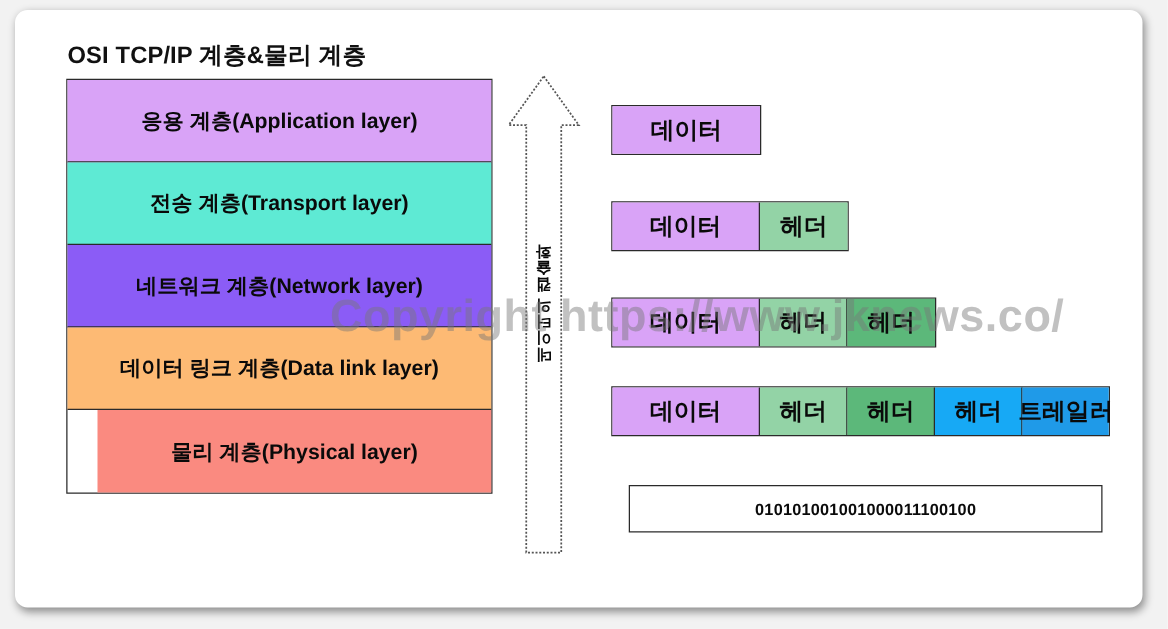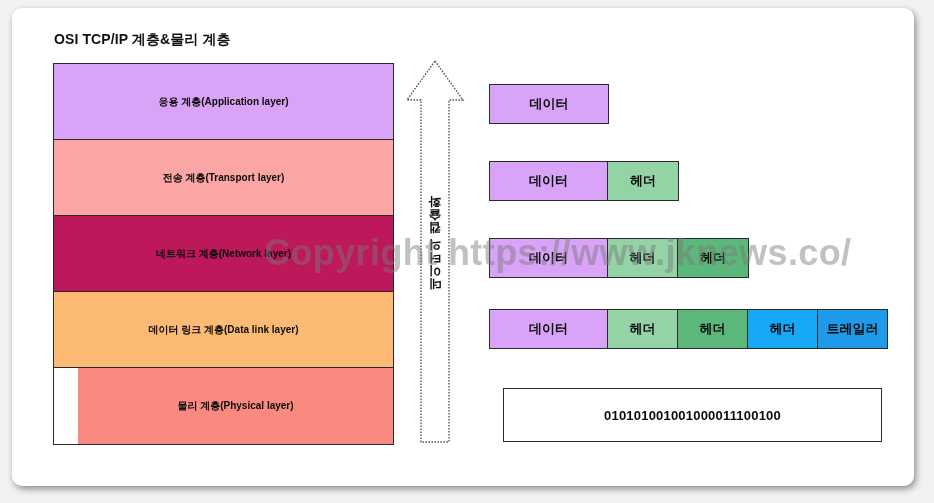--- a/index.html
+++ b/index.html
@@ -30,44 +30,44 @@
     background: #ffffff;
     border-radius: 10px;
     box-shadow: 2px 3px 7px rgba(0,0,0,0.42);
   }
 
   
   #title {
     position: absolute;
     left: 54px;
     top: 31px;
-    font-size: 14px;
+    font-size: 19px;
     font-weight: bold;
     color: #111111;
     letter-spacing: 0.1px;
     white-space: nowrap;
   }
 
   
   #layer-stack {
     position: absolute;
     left: 53px;
     top: 63px;
     width: 341px;
     border: 1px solid #2a2a2a;
     box-sizing: border-box;
   }
   .layer-row {
-    height: 76px;
+    height: 66px;
     border-bottom: 1px solid #2a2a2a;
     box-sizing: border-box;
     display: flex;
     align-items: center;
     justify-content: center;
-    font-size: 10px;
+    font-size: 17px;
     font-weight: bold;
     color: #0a0a0a;
     white-space: nowrap;
   }
   .layer-row:last-child { border-bottom: none; }
 
   
   #arrow-wrap {
     position: absolute;
     left: 404px;
@@ -102,41 +102,41 @@
     position: absolute;
     display: flex;
     height: 40px;
     border: 1px solid #2a2a2a;
     box-sizing: border-box;
   }
   .pdu-cell {
     display: flex;
     align-items: center;
     justify-content: center;
-    font-size: 13px;
+    font-size: 19px;
     font-weight: bold;
     color: #0a0a0a;
     border-right: 1px solid #2a2a2a;
     box-sizing: border-box;
     white-space: nowrap;
   }
   .pdu-cell:last-child { border-right: none; }
 
   #pdu-row-1 { left: 489px; top: 84px;  }
   #pdu-row-2 { left: 489px; top: 161px; }
   #pdu-row-3 { left: 489px; top: 238px; }
   #pdu-row-4 { left: 489px; top: 309px; }
 
   
   #bitstream {
     position: absolute;
     left: 503px;
     top: 388px;
     width: 379px;
-    height: 54px;
+    height: 38px;
     border: 1px solid #2a2a2a;
     box-sizing: border-box;
     background: #ffffff;
     display: flex;
     align-items: center;
     justify-content: center;
     font-size: 13px;
     font-weight: bold;
     color: #0a0a0a;
     letter-spacing: 0.2px;
@@ -161,24 +161,24 @@
 <div id="canvas">
 
   <div id="card"></div>
 
   <div id="title">OSI TCP/IP 계층&amp;물리 계층</div>
 
   <div id="layer-stack">
       <div class="layer-row" style="background: rgb(217, 163, 247);">
         <span>응용 계층(Application layer)</span>
       </div>
-      <div class="layer-row" style="background: #fca5a5;">
+      <div class="layer-row" style="background: #5eead4;">
         <span>전송 계층(Transport layer)</span>
       </div>
-      <div class="layer-row" style="background: #be185d;">
+      <div class="layer-row" style="background: #8b5cf6;">
         <span>네트워크 계층(Network layer)</span>
       </div>
       <div class="layer-row" style="background: #fdba74;">
         <span>데이터 링크 계층(Data link layer)</span>
       </div>
       <div class="layer-row" style="background: rgb(250, 138, 128); margin-left: 24px;">
         <span>물리 계층(Physical layer)</span>
       </div>
     </div>
 

